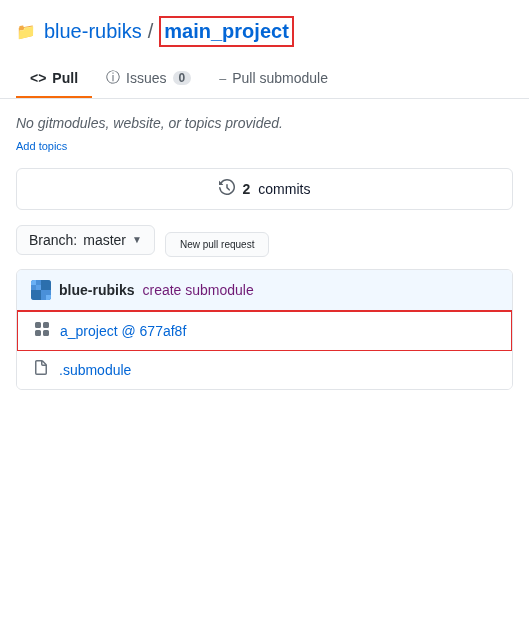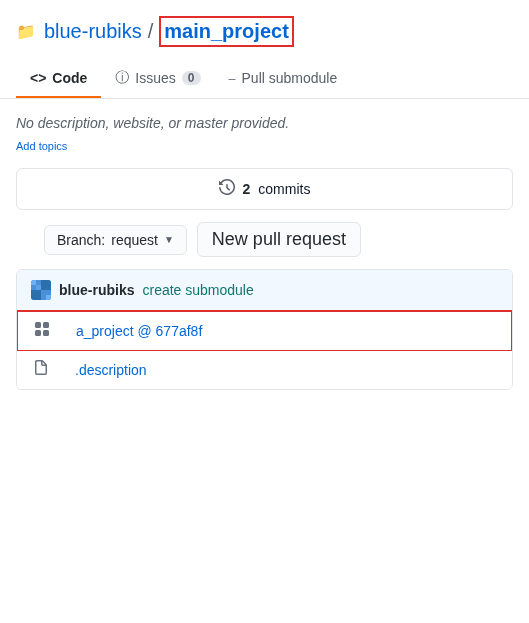--- a/index.html
+++ b/index.html
@@ -140,37 +140,37 @@
       display: flex;
       align-items: center;
       gap: 6px;
       padding: 6px 12px;
       border: 1px solid #e1e4e8;
       border-radius: 6px;
       background: #fafbfc;
       font-size: 14px;
       cursor: pointer;
       color: #24292e;
-      margin-left: 28px;
     }
     .chevron-icon {
       font-size: 10px;
       color: #586069;
     }
     .new-pr-btn {
       display: flex;
       align-items: center;
       padding: 6px 14px;
       border: 1px solid #e1e4e8;
       border-radius: 6px;
       background: #fafbfc;
-      font-size: 18px;
+      font-size: 10px;
       cursor: pointer;
       color: #24292e;
       font-weight: 500;
+      margin-top: 10px;
     }
 
     
     .file-list {
       border: 1px solid #e1e4e8;
       border-radius: 6px;
       overflow: hidden;
     }
 
     .file-list-header {
@@ -194,27 +194,27 @@
     }
     .commit-avatar-pattern {
       width: 20px;
       height: 20px;
     }
     .commit-user {
       font-weight: 600;
       color: #24292e;
     }
     .commit-message {
-      color: #0f766e;
+      color: #701a75;
     }
 
     .file-row {
       display: flex;
       align-items: center;
-      gap: 24px;
+      gap: 8px;
       padding: 9px 14px;
       border-bottom: 1px solid #e1e4e8;
       background: #fff;
     }
     .file-row:last-child { border-bottom: none; }
     .file-row.highlighted {
       background: #fff;
       border: 2px solid #e22d2d;
       margin: -1px;
     }
@@ -243,56 +243,56 @@
 <div class="repo-header">
   <span class="repo-icon">📁</span>
   <a class="repo-owner">blue-rubiks</a>
   <span class="repo-sep">/</span>
   <a class="repo-name">main_project</a>
 </div>
 
 <nav class="tabs">
   <a class="tab active">
     <span class="tab-icon">&lt;&gt;</span>
-    <span>Code</span>
+    <span>Pull</span>
   </a>
   <a class="tab">
     <span class="tab-icon">ⓘ</span>
     <span>Issues</span>
     <span class="tab-badge">0</span>
   </a>
   <a class="tab">
     <span class="tab-icon">⎯</span>
     <span>Pull submodule</span>
   </a>
 </nav>
 
 <div class="content">
 
-  <p class="repo-description">No description, website, or master provided.</p>
+  <p class="repo-description">No gitmodules, website, or topics provided.</p>
   <a class="add-topics-link">Add topics</a>
 
   
   <div class="commits-bar">
     <span class="commits-icon">
       
       <svg width="16" height="16" viewBox="0 0 16 16" fill="#586069">
         <path fill-rule="evenodd" d="M1.643 3.143L.427 1.927A.25.25 0 000 2.104V5.75c0 .138.112.25.25.25h3.646a.25.25 0 00.177-.427L2.715 4.215a6.5 6.5 0 11-1.18 4.458.75.75 0 10-1.493.154A8 8 0 101.643 3.143z"></path>
         <path fill-rule="evenodd" d="M8 5a.75.75 0 01.75.75v2.586l1.97 1.97a.75.75 0 11-1.06 1.06L7.47 9.177A.75.75 0 017.25 8.5v-2.75A.75.75 0 018 5z"></path>
       </svg>
     </span>
     <span class="commits-count">2</span>
     <span class="commits-label">commits</span>
   </div>
 
   
   <div class="branch-row">
     <button class="branch-btn">
       <span>Branch:</span>
-      <span>request</span>
+      <span>master</span>
       <span class="chevron-icon">▼</span>
     </button>
     <button class="new-pr-btn">
       <span>New pull request</span>
     </button>
   </div>
 
   
   <div class="file-list">
 
@@ -321,18 +321,18 @@
       </span>
       <a class="file-link">a_project @ 677af8f</a>
     </div>
 
     <div class="file-row">
       <span class="file-icon">
         <svg width="16" height="16" viewBox="0 0 16 16" fill="#6a737d">
           <path fill-rule="evenodd" d="M3.75 1.5a.25.25 0 00-.25.25v11.5c0 .138.112.25.25.25h8.5a.25.25 0 00.25-.25V6H9.75A1.75 1.75 0 018 4.25V1.5H3.75zm5.75.56v2.19c0 .138.112.25.25.25h2.19L9.5 2.06zM2 1.75C2 .784 2.784 0 3.75 0h5.086c.464 0 .909.184 1.237.513l3.414 3.414c.329.328.513.773.513 1.237v8.086A1.75 1.75 0 0112.25 15h-8.5A1.75 1.75 0 012 13.25V1.75z"></path>
         </svg>
       </span>
-      <a class="file-link">.description</a>
+      <a class="file-link">.submodule</a>
     </div>
 
 
   </div>
 </div>
 
 </body></html>

